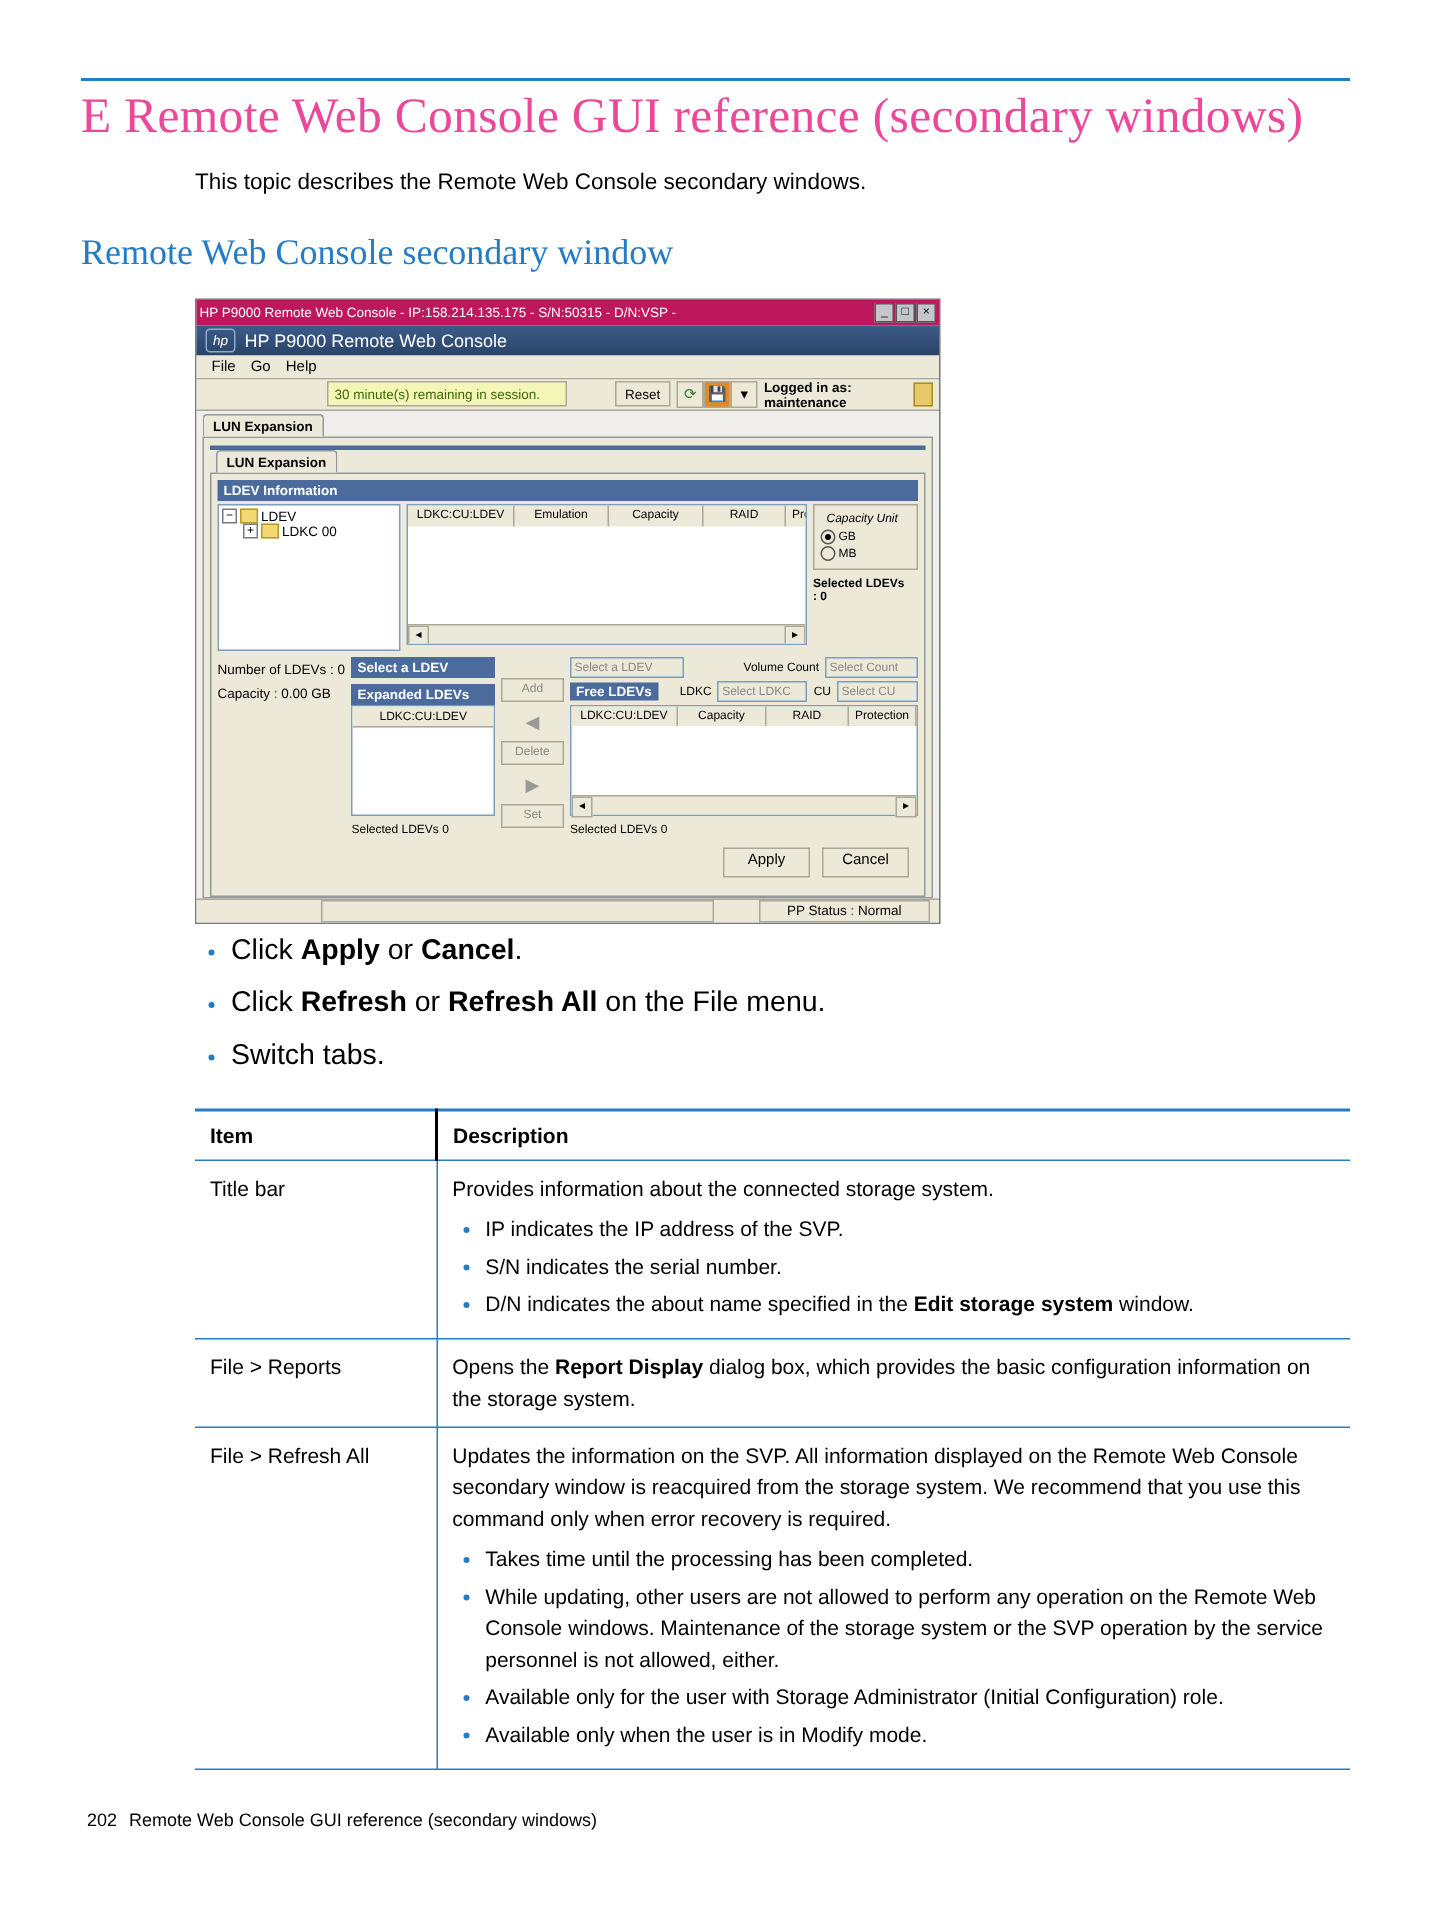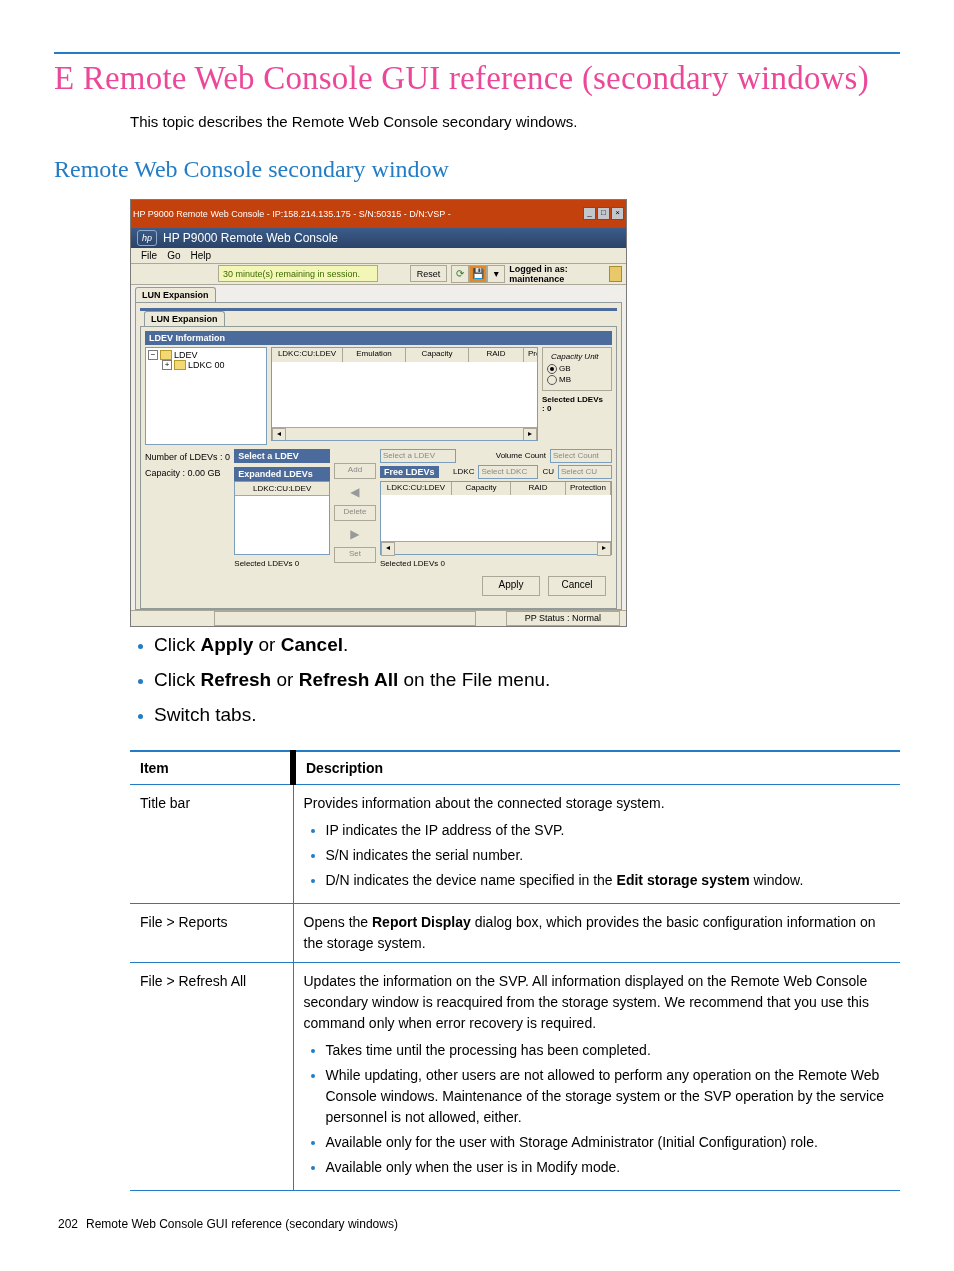--- a/index.html
+++ b/index.html
@@ -45,23 +45,23 @@
   .screenshot {
     width: 495px;
     margin-left: 76px;
     border: 1px solid #7a7a7a;
     font-family: Tahoma, Arial, sans-serif;
     font-size: 10px;
     background: #e6e6e6;
     position: relative;
   }
   .ss-titlebar {
-    background: #c2410c;
+    background: #be185d;
     color: #fff;
-    height: 28px;
+    height: 17px;
     display: flex;
     align-items: center;
     justify-content: space-between;
     padding: 0 2px;
     font-size: 9px;
   }
   .ss-title-right { display: flex; gap: 1px; }
   .win-btn { width: 11px; height: 11px; background:#c3c7cc; border:1px solid #555; font-size:8px; text-align:center; line-height:9px; color:#000;}
   .ss-brandbar {
     background: linear-gradient(#3b5c8a,#2a4368);
@@ -163,21 +163,21 @@
     padding:8px 10px;
     font-weight:bold;
   }
   table.ref-table td {
     border-bottom:1px solid #237cc5;
     padding:8px 10px;
     vertical-align:top;
     line-height:1.5;
   }
   table.ref-table td.item-col { width:140px; border-right:1px solid #237cc5;}
-  table.ref-table th.item-col { width:140px; border-right:6px solid #000000;}
+  table.ref-table th.item-col { width:140px; border-right:2px solid #000000;}
   ul.cell-list{margin:6px 0 0 0;padding-left:22px;}
   ul.cell-list li{margin:4px 0;}
   ul.cell-list li::marker{color:#237cc5;}
 
   .page-footer{
     margin-top:26px;
     font-size:12px;
     display:flex;
     gap:8px;
     padding-left:4px;
@@ -362,21 +362,21 @@
     </thead>
     <tbody>
       <tr>
         <td class="item-col">Title bar</td>
         <td>
           <span>Provides information about the connected storage system.</span>
           <ul class="cell-list">
             <li>IP indicates the IP address of the SVP.</li>
             <li>S/N indicates the serial number.</li>
             <li>
-              <span>D/N indicates the device name specified in the </span><b>Edit storage system</b><span> window.</span>
+              <span>D/N indicates the about name specified in the </span><b>Edit storage system</b><span> window.</span>
             </li>
           </ul>
         </td>
       </tr>
       <tr>
         <td class="item-col">File &gt; Reports</td>
         <td>
           <span>Opens the </span><b>Report Display</b><span> dialog box, which provides the basic configuration information on the storage system.</span>
         </td>
       </tr>

